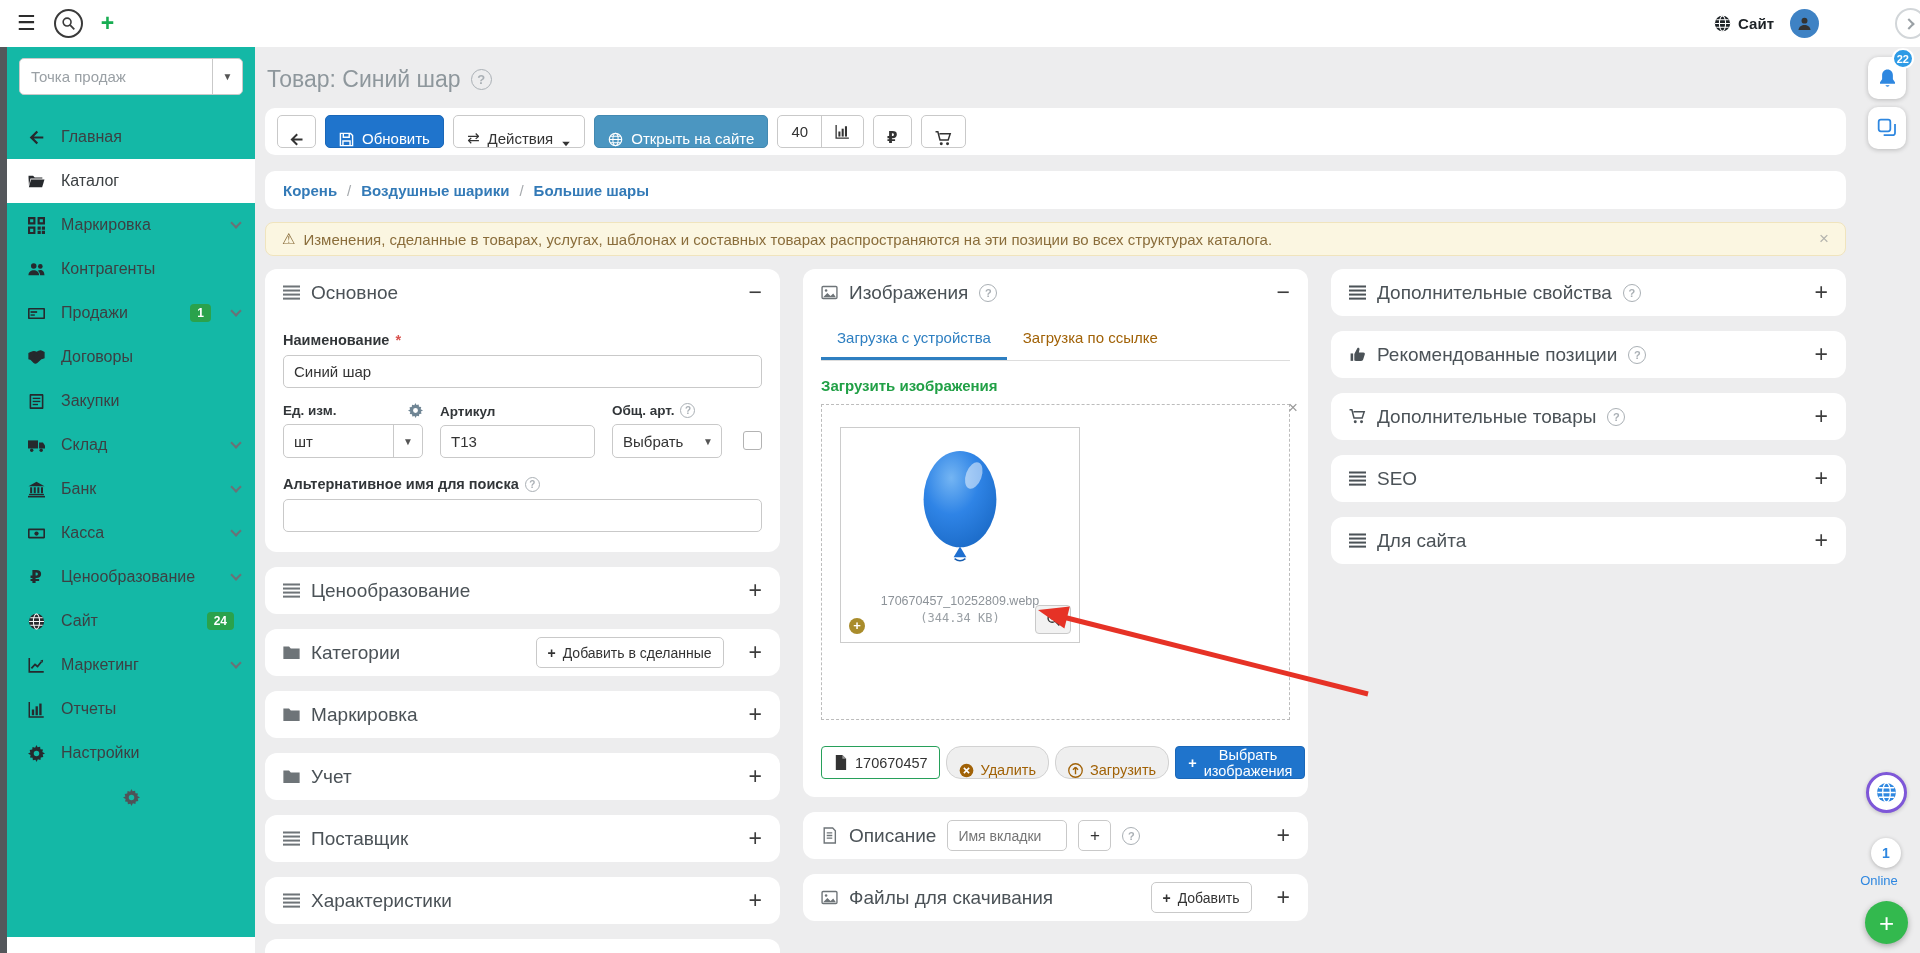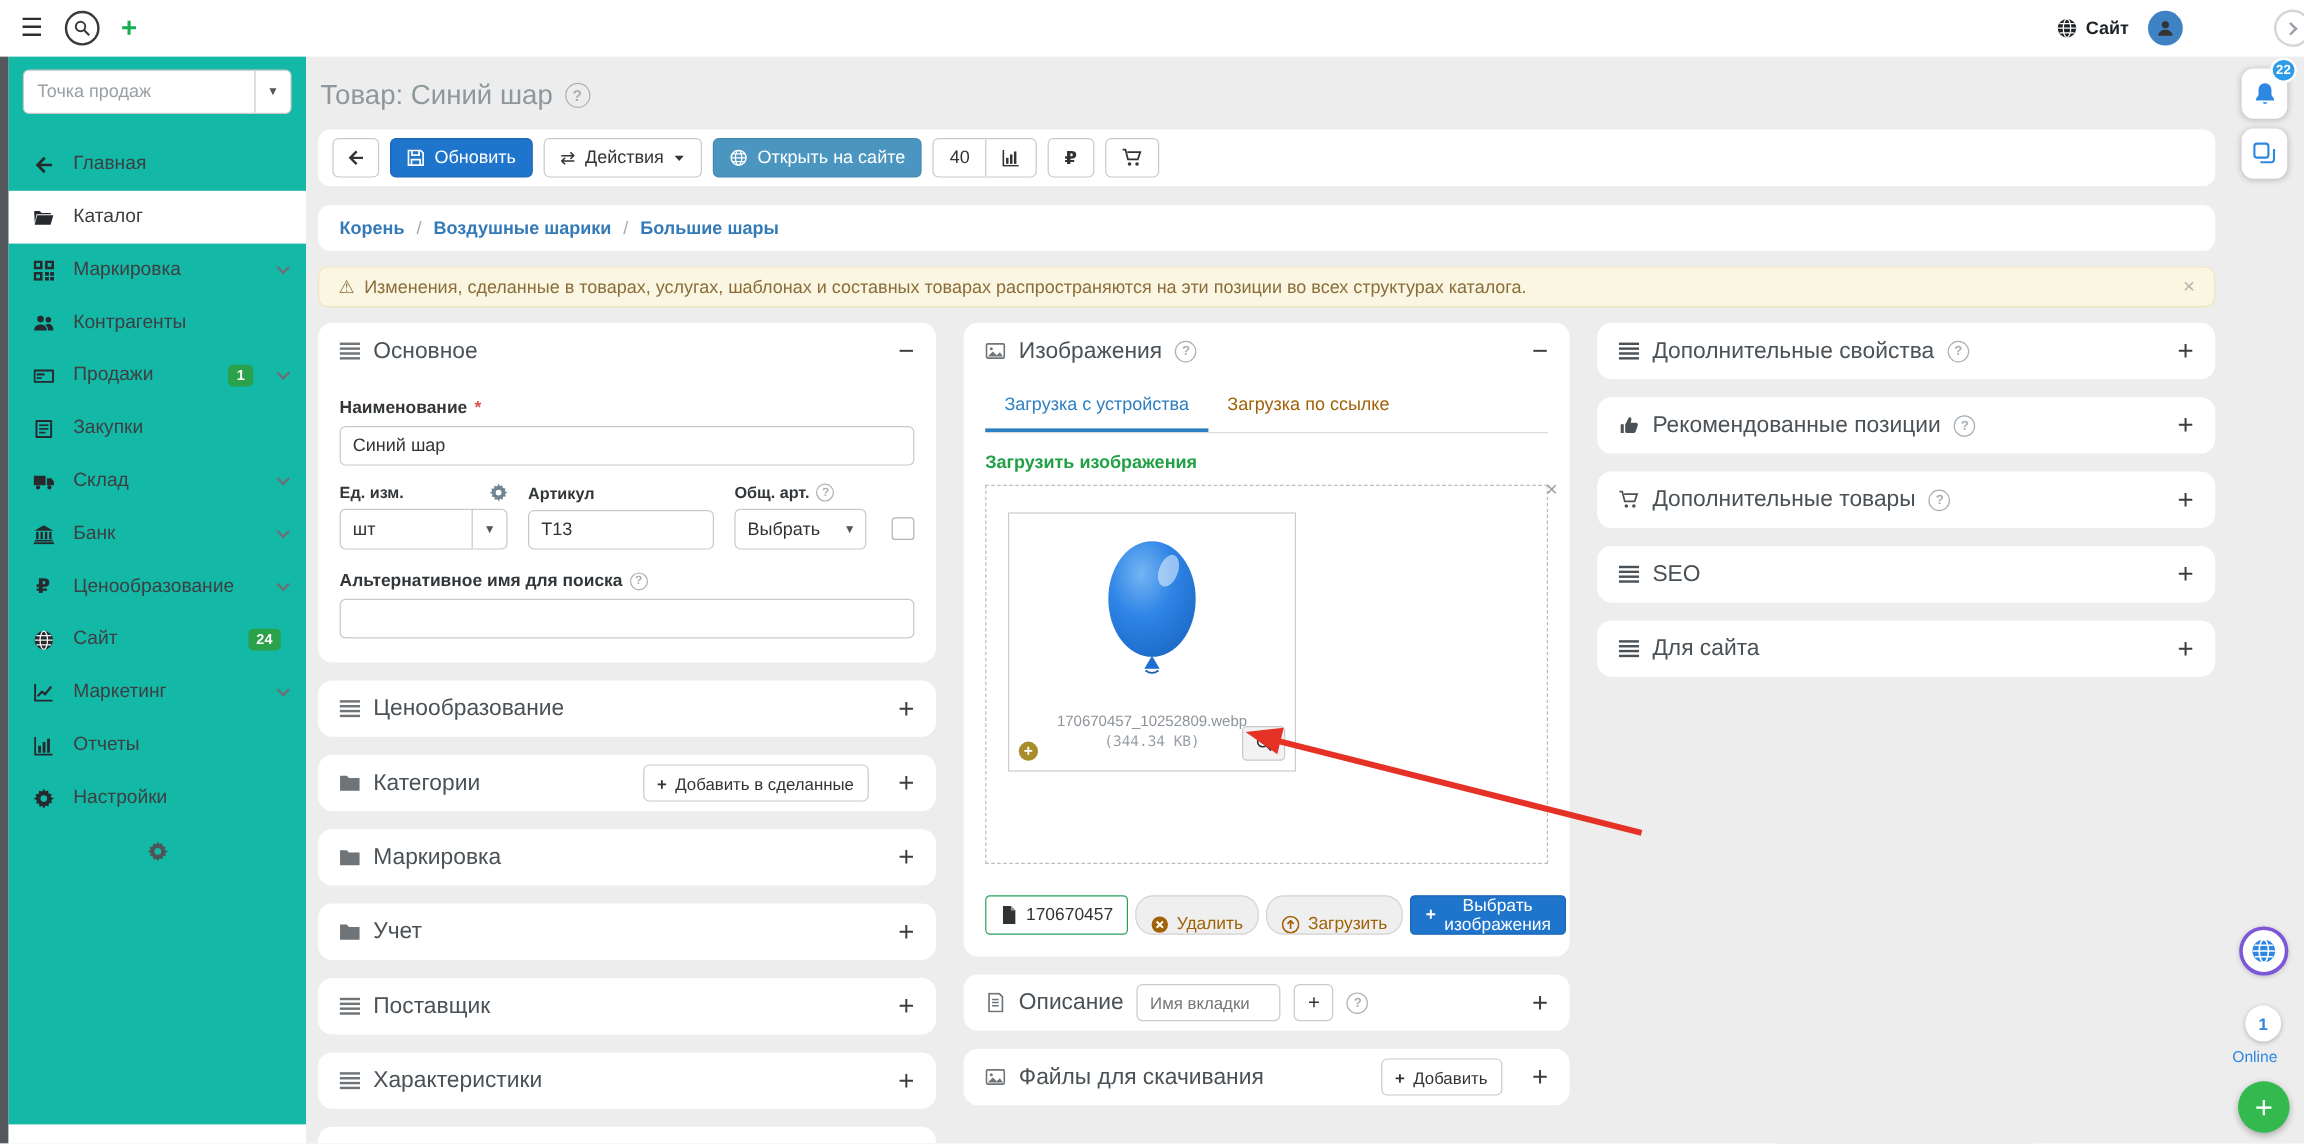--- a/index.html
+++ b/index.html
@@ -34,21 +34,21 @@
   .side-gear { display:flex; justify-content:center; margin-top:14px; color:#4e5358; }
 
   
   .content { position:absolute; left:255px; top:47px; right:0; bottom:0; background:#ededee; padding:13px 74px 0 10px; overflow:hidden; }
   .page-title { display:flex; align-items:center; gap:10px; color:#8e979c; font-size:23px; margin:6px 0 15px 2px; }
   .help { width:18px; height:18px; border:1.5px solid #aab0b5; border-radius:50%; color:#aab0b5; font-size:11px; font-weight:bold; display:inline-flex; align-items:center; justify-content:center; flex:none; }
   .help.big { width:21px; height:21px; font-size:13px; }
 
   .card { background:#fff; border-radius:10px; }
   .toolbar { padding:7px 12px; display:flex; align-items:center; gap:9px; }
-  .btn { height:33px; border-radius:5px; border:1px solid #c9c9c9; background:#fff; display:inline-flex; align-items:center; gap:8px; padding:0 13px; font-size:15px; color:#333; cursor:pointer; }
+  .btn { height:33px; border-radius:5px; border:1px solid #c9c9c9; background:#fff; display:inline-flex; align-items:flex-end; gap:8px; padding:0 13px; font-size:15px; color:#333; cursor:pointer; }
   .btn-primary { background:#1f74cc; border-color:#1a67b8; color:#fff; }
   .btn-info { background:#4b96c1; border-color:#4389b1; color:#fff; }
   .caret-dn { width:0; height:0; border-left:5px solid transparent; border-right:5px solid transparent; border-top:6px solid currentColor; display:inline-block; }
   .btn-group { display:flex; border:1px solid #c9c9c9; border-radius:5px; overflow:hidden; height:33px; background:#fff; }
   .btn-group .cell { padding:0 13px; display:flex; align-items:center; font-size:15px; color:#333; cursor:pointer; }
   .btn-group .cell + .cell { border-left:1px solid #c9c9c9; }
 
   .breadcrumb { margin-top:16px; height:38px; display:flex; align-items:center; gap:10px; padding:0 18px; font-size:15px; }
   .bc-link { color:#337ab7; font-weight:600; cursor:pointer; }
   .bc-sep { color:#a5a9ad; }
@@ -210,20 +210,29 @@
             <path fill-rule="evenodd" d="M1 2.8h14c.6 0 1 .4 1 1v8.4c0 .6-.4 1-1 1H1c-.6 0-1-.4-1-1V3.8c0-.6.4-1 1-1zm.5 1.5v7.4h13V4.3z"></path>
             <rect x="2.4" y="5.8" width="6.2" height="1.6"></rect>
             <rect x="2.4" y="8.8" width="4" height="1.3"></rect>
           </svg>
         </span>
       <span class="slabel">Продажи</span>
       <span class="sbadge">1</span>
       <span class="schev"></span>
     </div>
 
+    <div class="sitem">
+      <span class="sicon">
+          <svg class="i16" viewBox="0 0 16 16" fill="none" stroke="currentColor" stroke-width="1.3">
+            <path d="M8 3.4C6.8 2.5 5.2 2.2 3.6 3L1 4.2v4.9l2 .7 2.5 2.6c.8.8 2 .9 2.8.2l3.6-3.3 3.1-1.1v-5L12.6 2C11 1.3 9.3 2.5 8 3.4z"></path>
+            <path d="M8 3.4L5.1 6.4c-.5.5-.4 1.3.2 1.7.5.4 1.3.3 1.7-.1l2.4-2.4"></path>
+          </svg>
+        </span>
+      <span class="slabel">Договоры</span>
+    </div>
 
     <div class="sitem">
       <span class="sicon">
           <svg class="i16" viewBox="0 0 16 16">
             <path fill-rule="evenodd" d="M2.5 1h11c.6 0 1 .4 1 1v12c0 .6-.4 1-1 1h-11c-.6 0-1-.4-1-1V2c0-.6.4-1 1-1zm.5 1.5v11h10v-11z"></path>
             <rect x="4.4" y="4.4" width="7.2" height="1.3"></rect>
             <rect x="4.4" y="7.3" width="7.2" height="1.3"></rect>
             <rect x="4.4" y="10.2" width="5" height="1.3"></rect>
           </svg>
         </span>
@@ -252,20 +261,30 @@
             <rect x="8.8" y="5.9" width="1.9" height="5.6"></rect>
             <rect x="12.2" y="5.9" width="1.9" height="5.6"></rect>
             <rect x="1" y="12.1" width="14" height="1.3"></rect>
             <rect y="14" width="16" height="1.5"></rect>
           </svg>
         </span>
       <span class="slabel">Банк</span>
       <span class="schev"></span>
     </div>
 
+    <div class="sitem">
+      <span class="sicon">
+          <svg class="i16" viewBox="0 0 16 16">
+            <path fill-rule="evenodd" d="M1 3.4h14c.6 0 1 .4 1 1v7.2c0 .6-.4 1-1 1H1c-.6 0-1-.4-1-1V4.4c0-.6.4-1 1-1zm.5 1.5v6.2h13V4.9z"></path>
+            <circle cx="8" cy="8" r="2"></circle>
+          </svg>
+        </span>
+      <span class="slabel">Касса</span>
+      <span class="schev"></span>
+    </div>
 
     <div class="sitem">
       <span class="sicon uni" style="font-weight:bold;font-size:17px;">₽</span>
       <span class="slabel">Ценообразование</span>
       <span class="schev"></span>
     </div>
 
     <div class="sitem">
       <span class="sicon">
           <svg class="i16" viewBox="0 0 16 16">

